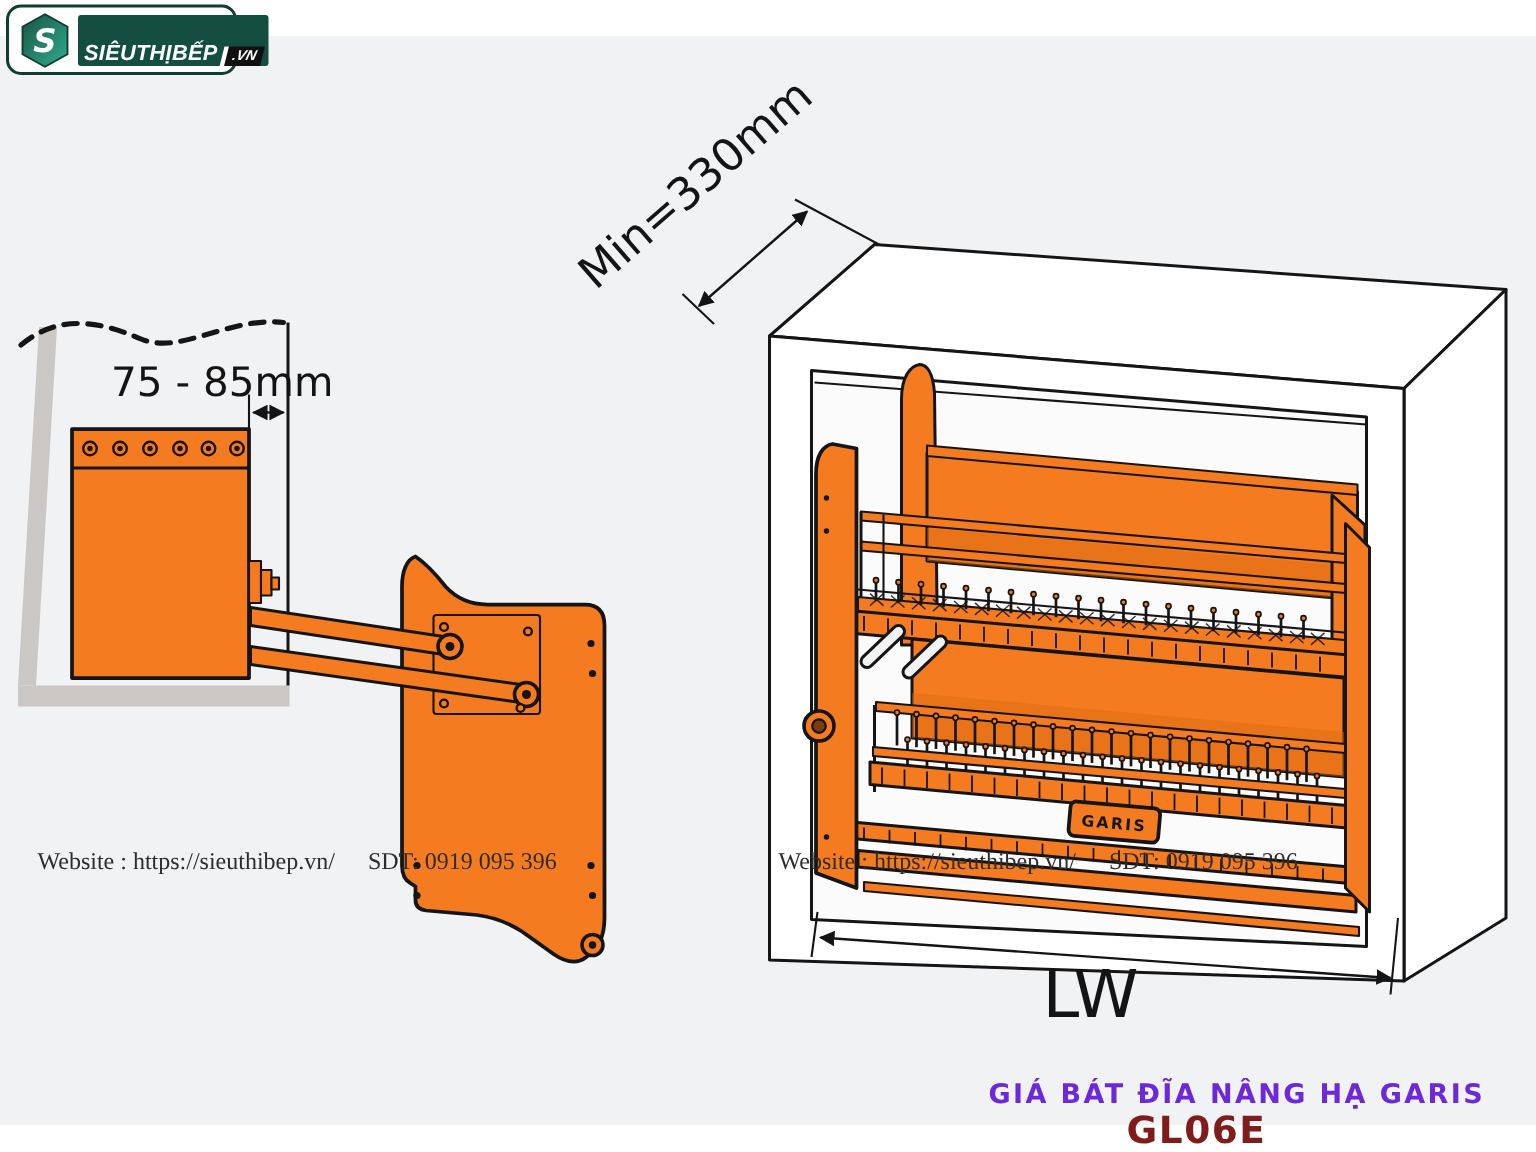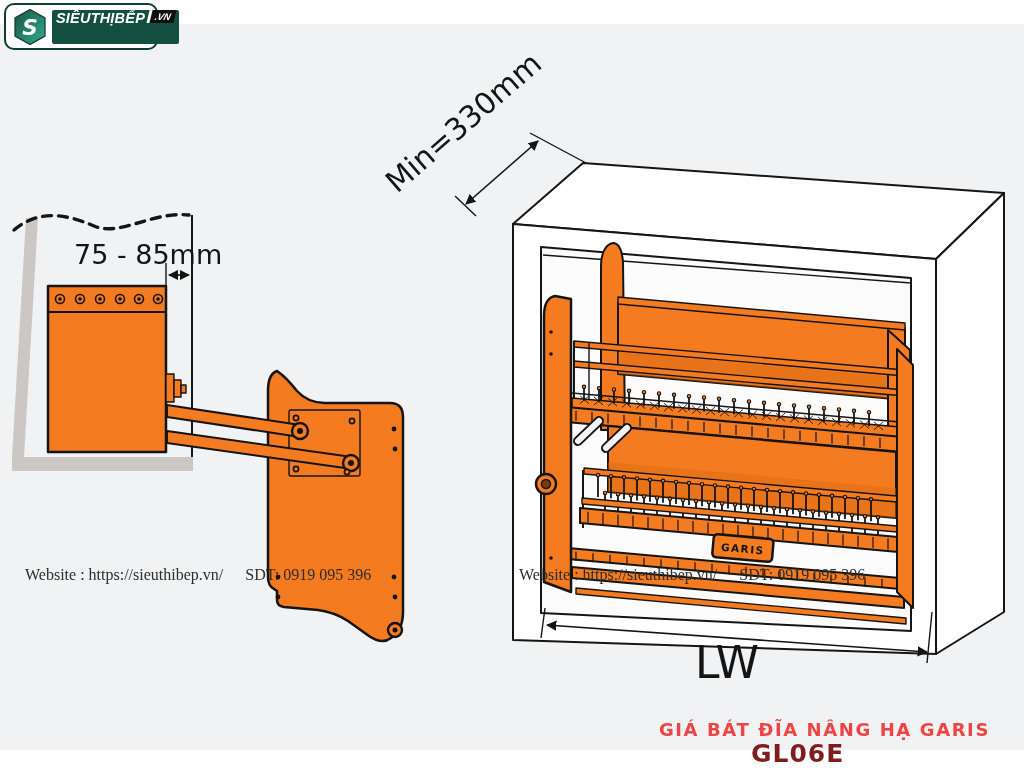--- a/index.html
+++ b/index.html
@@ -10,37 +10,37 @@
   .strip-bottom{position:absolute;left:0;top:750px;width:1024px;height:18px;background:#ffffff;z-index:0;}
 
   svg.art{position:absolute;left:0;top:0;z-index:1;}
 
   
   .logo{position:absolute;left:4px;top:3px;z-index:3;display:flex;align-items:center;
         width:154px;height:47px;background:#fff;border:2px solid #0e3d31;border-radius:10px;
         box-sizing:border-box;padding:2px 4px;}
   .logo-icon{width:40px;height:40px;flex:0 0 auto;}
   .logo-textblock{margin-left:2px;height:34px;flex:1;background:#134e40;border-radius:2px;
-        display:flex;align-items:flex-start;justify-content:center;padding:0 4px;}
+        display:flex;align-items:flex-end;justify-content:center;padding:0 4px;}
   .logo-brand{color:#fff;font-family:"Liberation Sans",sans-serif;font-style:italic;font-weight:700;
         font-size:14.5px;letter-spacing:.2px;white-space:nowrap;}
   .logo-tld{margin-left:3px;background:#101010;color:#fff;font-family:"Liberation Sans",sans-serif;
         font-style:italic;font-weight:700;font-size:9.5px;padding:1px 4px;transform:skewX(-14deg);
         border-left:3px solid #fff;white-space:nowrap;}
 
   
   .wm{position:absolute;top:566px;z-index:2;font-family:Liberation Serif, serif;font-size:16px;
       color:#2e2d2b;white-space:nowrap;}
   .wm-left{left:25px;}
   .wm-right{left:519px;}
   .wm .phone{margin-left:18px;}
 
   
   .p-title{position:absolute;top:719px;right:34px;z-index:2;font-weight:bold;font-size:18px;
-      letter-spacing:1.6px;color:#ef4444;white-space:nowrap;}
+      letter-spacing:1.6px;color:#6d28d9;white-space:nowrap;}
   .p-model{position:absolute;top:739px;left:751px;z-index:2;font-weight:bold;font-size:25px;
       letter-spacing:1px;color:#7f1d1d;white-space:nowrap;}
 
   
   .o{fill:#f47b20;stroke:#151515;stroke-width:2;stroke-linejoin:round;}
   .o25{fill:#f47b20;stroke:#151515;stroke-width:2.5;stroke-linejoin:round;}
   .o-thin{fill:#f47b20;stroke:#151515;stroke-width:1.4;stroke-linejoin:round;}
   .shade{fill:#d96a10;opacity:.45;stroke:none;}
   .wht{fill:#ffffff;stroke:#151515;stroke-width:2;stroke-linejoin:round;}
   .wht2{fill:#fbfbfc;stroke:#151515;stroke-width:2;stroke-linejoin:round;}

